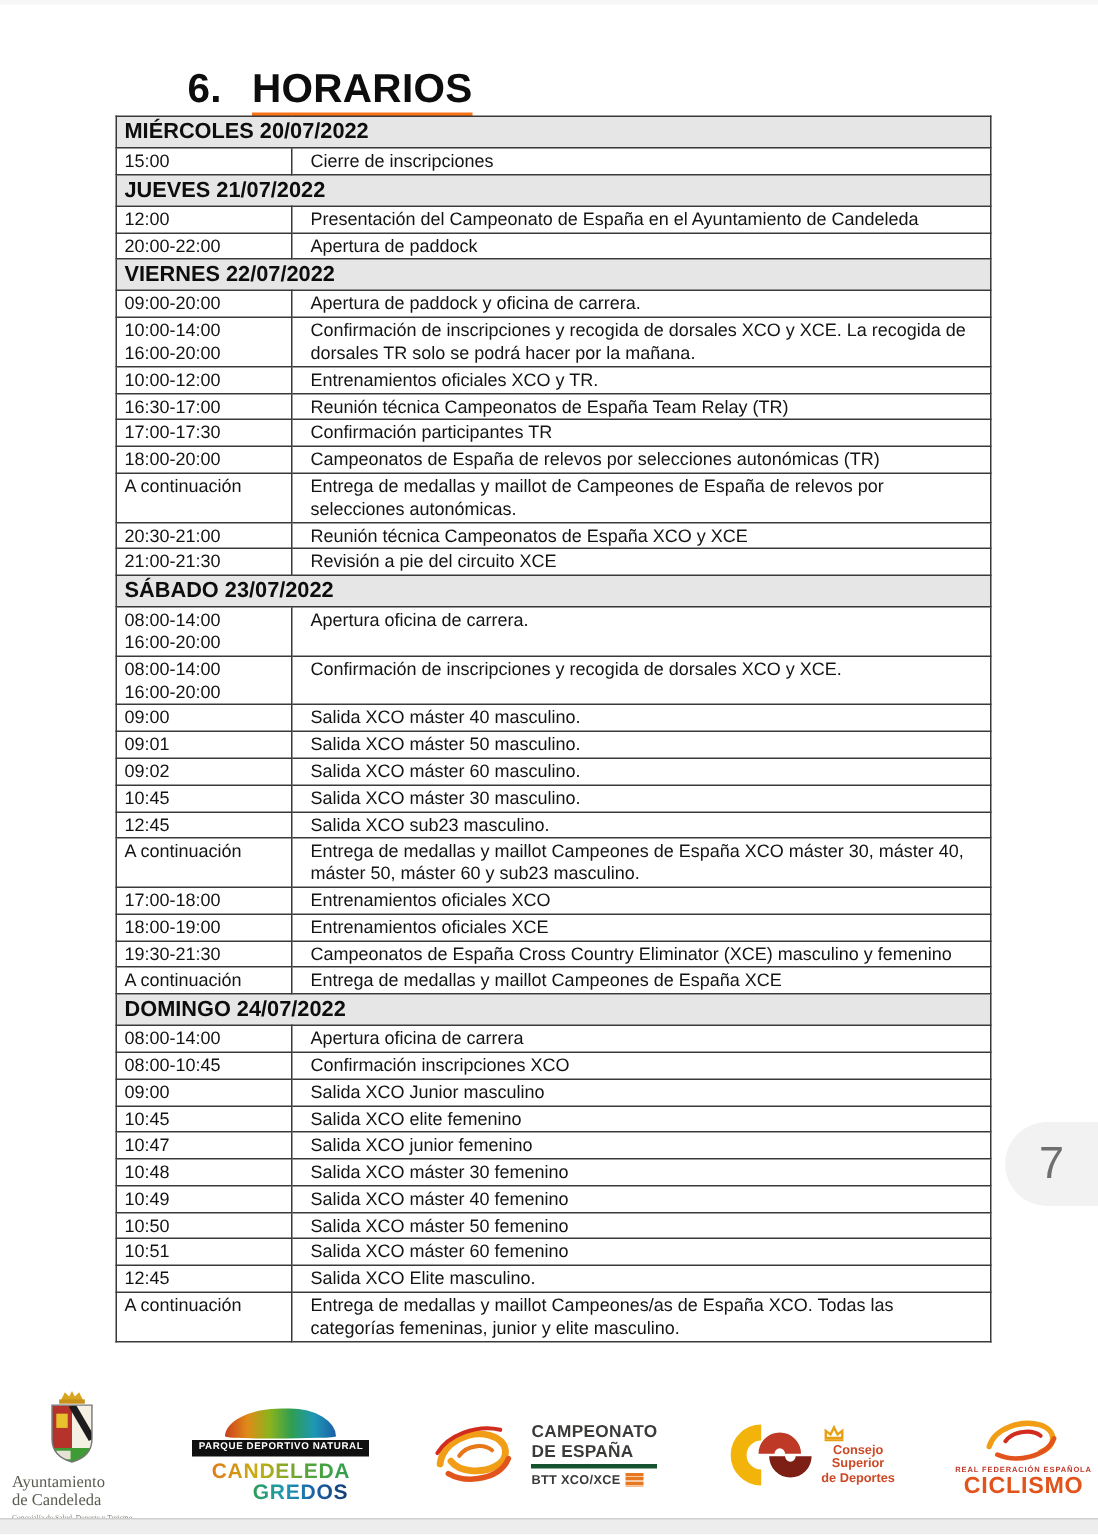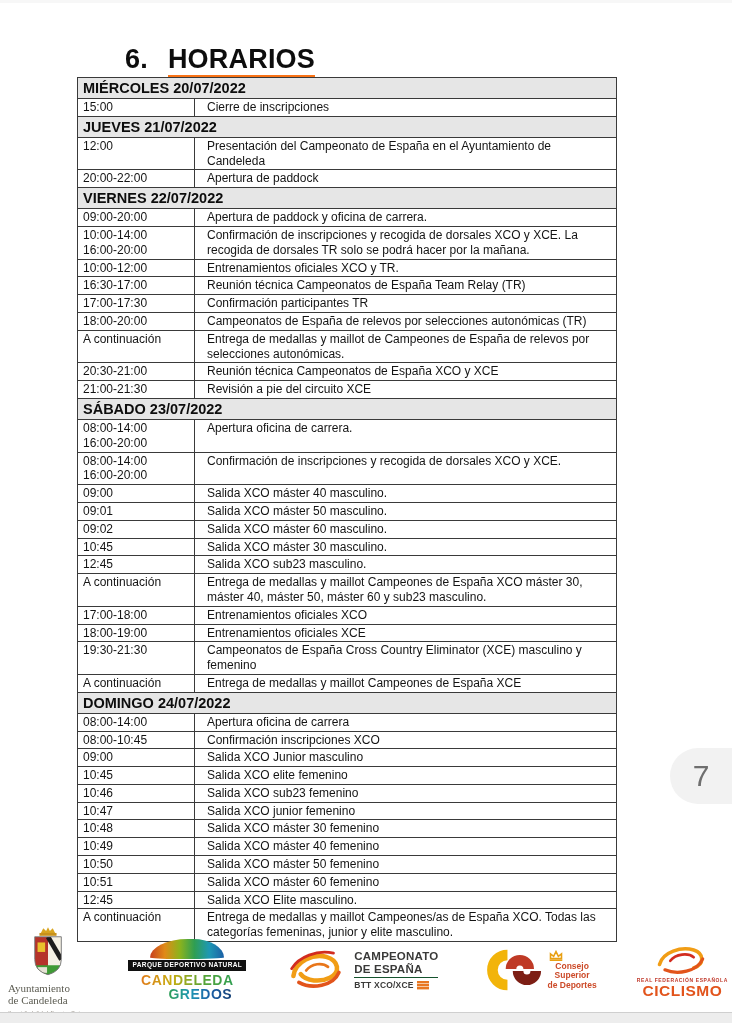--- a/index.html
+++ b/index.html
@@ -21,21 +21,21 @@
     font-size:27px;font-weight:bold;color:#0d0d0d;
     letter-spacing:.2px;
   }
   .doc-title .num{margin-right:20px;}
   .doc-title .txt{
     border-bottom:8px solid #f97316;
     padding-bottom:1px;
   }
   
   .table-wrap{
-    position:absolute;top:77px;left:77px;width:540px;
+    position:absolute;top:77px;left:77px;width:584px;
   }
   table.schedule{
     width:100%;
     border-collapse:collapse;
     table-layout:fixed;
   }
   table.schedule col.c-time{width:117px;}
   table.schedule td{
     border:1px solid #3a3a3a;
     font-size:12px;
@@ -114,21 +114,21 @@
     -webkit-text-fill-color:transparent;
     margin-left:26px;
   }
   
   .logo-campeonato{gap:4px;}
   .camp-text{display:flex;flex-direction:column;}
   .camp-l1,.camp-l2{
     font-size:11.5px;font-weight:800;color:#3a3a39;line-height:12.5px;letter-spacing:.2px;
   }
   .camp-l3-row{
-    border-top:1px solid #14532d;margin-top:2px;padding-top:2px;
+    border-top:3px solid #14532d;margin-top:2px;padding-top:2px;
     display:flex;align-items:center;gap:3px;
   }
   .camp-l3{
     font-size:8.5px;font-weight:800;color:#3a3a39;letter-spacing:.2px;
   }
   .camp-block{
     width:12px;height:9px;
     background:repeating-linear-gradient(180deg,#e87722 0,#e87722 2px,#f5c9a4 2px,#f5c9a4 3px);
   }
   
@@ -293,24 +293,20 @@
           <td class="time-cell">08:00-10:45</td>
           <td class="activity-cell">Confirmación inscripciones XCO</td>
         </tr>
         <tr>
           <td class="time-cell">09:00</td>
           <td class="activity-cell">Salida XCO Junior masculino</td>
         </tr>
         <tr>
           <td class="time-cell">10:45</td>
           <td class="activity-cell">Salida XCO elite femenino</td>
-        </tr>
-        <tr>
-          <td class="time-cell">10:46</td>
-          <td class="activity-cell">Salida XCO sub23 femenino</td>
         </tr>
         <tr>
           <td class="time-cell">10:47</td>
           <td class="activity-cell">Salida XCO junior femenino</td>
         </tr>
         <tr>
           <td class="time-cell">10:48</td>
           <td class="activity-cell">Salida XCO máster 30 femenino</td>
         </tr>
         <tr>

